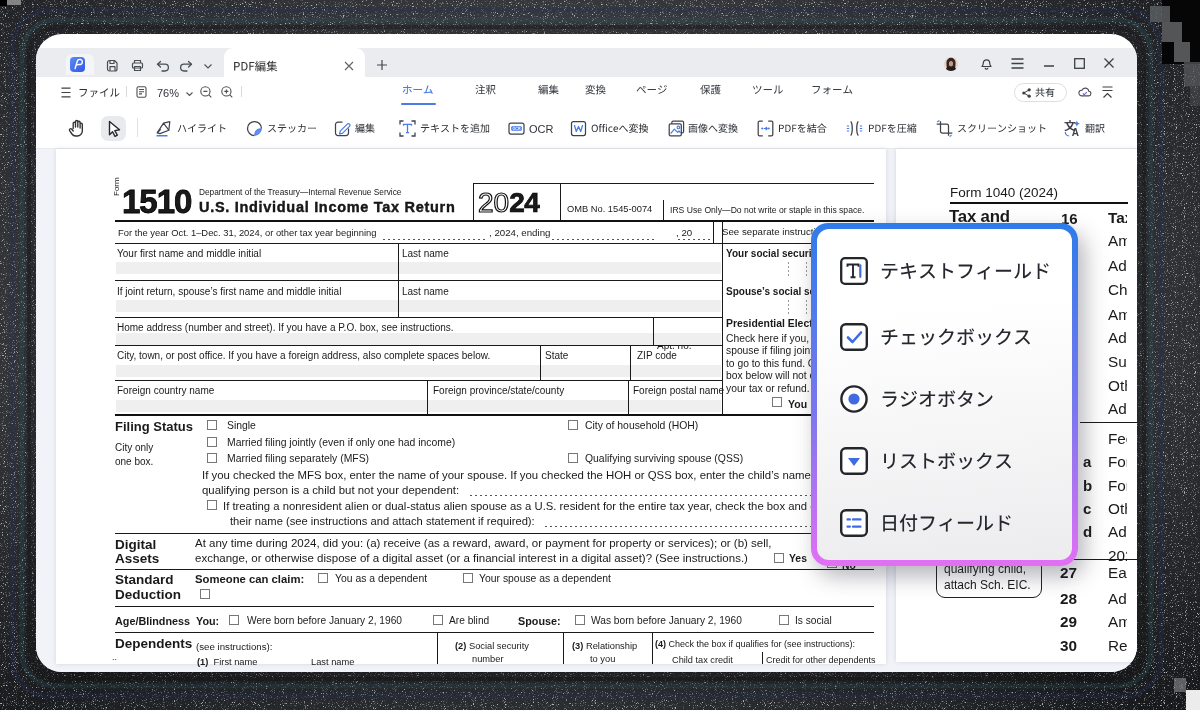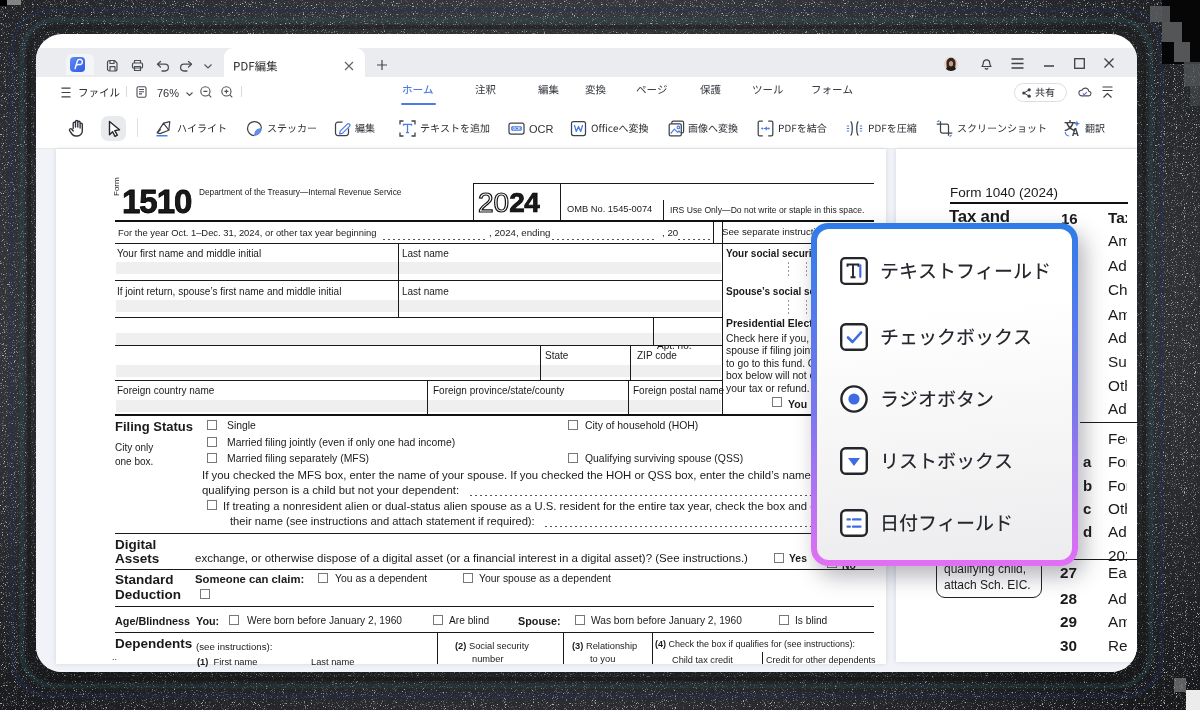--- a/index.html
+++ b/index.html
@@ -325,57 +325,60 @@
 <div style="position:absolute;left:1048.5px;top:88.1px;line-height:0"><svg width="20" height="14" viewBox="0 -10.0 20 14" style="overflow:visible">
         <path d="M 0.5 -6 H 4.8 V -5.4 H 0.5 Z M 1.2 -1.8 H 4.3 V -1.2 H 1.2 Z M 1.2 -0.4 H 4.2 V 0.2 H 1.2 Z M 2.5 -7.7 H 3.1 V -3.4 H 2.5 Z M 2.5 -2.8 H 3.1 V -0.1 H 2.5 Z M 4.4 -8.3 4.8 -7.8 Q 4.3 -7.7 3.6 -7.6 Q 2.9 -7.5 2.1 -7.4 Q 1.4 -7.4 0.7 -7.3 Q 0.7 -7.4 0.7 -7.6 Q 0.6 -7.8 0.5 -7.9 Q 1.2 -7.9 1.9 -8 Q 2.6 -8 3.3 -8.1 Q 3.9 -8.2 4.4 -8.3 Z M 3.1 -5.5 Q 3.2 -5.4 3.5 -5.3 Q 3.7 -5.1 4 -4.9 Q 4.4 -4.6 4.6 -4.4 Q 4.9 -4.3 5 -4.2 L 4.6 -3.6 Q 4.4 -3.7 4.2 -3.9 Q 4 -4.1 3.7 -4.4 Q 3.4 -4.6 3.1 -4.8 Q 2.9 -5.1 2.7 -5.2 Z M 1 -7.1 1.5 -7.2 Q 1.6 -7 1.8 -6.7 Q 1.9 -6.4 1.9 -6.2 L 1.4 -6 Q 1.3 -6.2 1.2 -6.5 Q 1.1 -6.8 1 -7.1 Z M 4 -7.4 4.6 -7.2 Q 4.4 -6.8 4.3 -6.4 Q 4.1 -6 3.9 -5.8 L 3.4 -5.9 Q 3.5 -6.1 3.6 -6.4 Q 3.7 -6.6 3.8 -6.9 Q 3.9 -7.2 4 -7.4 Z M 2.4 -5.7 2.8 -5.4 Q 2.6 -5 2.2 -4.5 Q 1.9 -4.1 1.5 -3.7 Q 1.1 -3.3 0.7 -3 Q 0.6 -3.1 0.5 -3.4 Q 0.4 -3.6 0.4 -3.7 Q 0.7 -3.9 1.1 -4.2 Q 1.5 -4.6 1.8 -4.9 Q 2.2 -5.3 2.4 -5.7 Z M 0.8 -3.2 H 4.7 V 0.7 H 4.1 V -2.6 H 1.4 V 0.8 H 0.8 Z M 5.1 -7.9 H 6.8 V -7.3 H 5.1 Z M 6.4 -7.9 H 7.1 V -0.1 Q 7.1 0.2 7 0.4 Q 7 0.5 6.8 0.6 Q 6.6 0.7 6.3 0.7 Q 6.1 0.8 5.7 0.8 Q 5.6 0.6 5.6 0.4 Q 5.5 0.2 5.4 0.1 Q 5.7 0.1 6 0.1 Q 6.2 0.1 6.3 0.1 Q 6.4 0.1 6.4 0 Q 6.4 0 6.4 -0.1 Z M 7.3 -7.9 H 8.9 V -7.3 H 7.3 Z M 8.7 -7.9 H 9.3 V -0.1 Q 9.3 0.2 9.3 0.4 Q 9.2 0.5 9 0.6 Q 8.8 0.7 8.5 0.8 Q 8.3 0.8 7.8 0.8 Q 7.8 0.6 7.8 0.4 Q 7.7 0.2 7.6 0.1 Q 7.9 0.1 8.2 0.1 Q 8.4 0.1 8.5 0.1 Q 8.6 0.1 8.6 0 Q 8.7 0 8.7 -0.1 Z M 5.1 -6.1 5.6 -6.3 Q 5.7 -6 5.9 -5.6 Q 6 -5.3 6.1 -4.9 Q 6.2 -4.6 6.3 -4.3 L 5.7 -4.1 Q 5.7 -4.4 5.6 -4.7 Q 5.5 -5.1 5.4 -5.5 Q 5.2 -5.8 5.1 -6.1 Z M 7.3 -6.2 7.9 -6.3 Q 8 -6 8.1 -5.6 Q 8.3 -5.3 8.4 -4.9 Q 8.5 -4.6 8.5 -4.4 L 8 -4.2 Q 7.9 -4.5 7.8 -4.8 Q 7.7 -5.1 7.6 -5.5 Q 7.5 -5.9 7.3 -6.2 Z M 7.2 -2.1 Q 7.5 -2.4 8 -2.9 Q 8.4 -3.3 8.8 -3.8 L 9.2 -3.3 Q 8.8 -2.9 8.4 -2.4 Q 8 -2 7.6 -1.6 Z M 4.9 -2 Q 5.2 -2.3 5.7 -2.8 Q 6.2 -3.3 6.7 -3.9 L 7 -3.4 Q 6.6 -2.9 6.1 -2.4 Q 5.7 -1.9 5.3 -1.5 Z M 15.2 -8 H 19.2 V -3.9 H 15.2 V -4.7 H 18.4 V -7.2 H 15.2 Z M 14.8 -8 H 15.5 V -4.3 Q 15.5 -3.7 15.5 -3 Q 15.4 -2.4 15.3 -1.7 Q 15.2 -1 14.9 -0.3 Q 14.6 0.3 14.2 0.8 Q 14.2 0.7 14 0.6 Q 13.9 0.5 13.8 0.4 Q 13.7 0.4 13.6 0.3 Q 14 -0.2 14.2 -0.8 Q 14.5 -1.3 14.6 -1.9 Q 14.7 -2.6 14.7 -3.2 Q 14.8 -3.8 14.8 -4.3 Z M 17.5 -4.3 Q 17.6 -3.3 17.9 -2.5 Q 18.1 -1.7 18.6 -1.1 Q 19 -0.4 19.7 0.2 Q 19.6 0.3 19.4 0.5 Q 19.3 0.6 19.2 0.8 Q 18.4 0.2 17.9 -0.6 Q 17.4 -1.3 17.2 -2.2 Q 16.9 -3.1 16.8 -4.2 Z M 10.8 -5.4 H 13.8 V -4.8 H 10.8 Z M 10.9 -8.1 H 13.7 V -7.4 H 10.9 Z M 10.8 -4 H 13.8 V -3.4 H 10.8 Z M 10.4 -6.7 H 14.1 V -6.1 H 10.4 Z M 11.2 -2.7 H 13.8 V 0.2 H 11.2 V -0.4 H 13.1 V -2 H 11.2 Z M 10.8 -2.7 H 11.5 V 0.7 H 10.8 Z" fill="#2f3338"></path>
       </svg></div>
 <div style="position:absolute;left:0px;top:114px;width:1101px;height:1px;background:#e8eaee;"></div>
 <div style="position:absolute;left:0px;top:115px;width:1101px;height:523px;background:#f1f3f8"></div>
 <div style="position:absolute;left:20px;top:115px;width:830px;height:515px;background:#fff;box-shadow:0 0 4px rgba(120,130,150,0.25)"></div>
 <div style="position:absolute;left:860px;top:115px;width:241px;height:513px;background:#fff;box-shadow:0 0 4px rgba(120,130,150,0.25)"></div>
 <div style="position:absolute;left:76px;top:162px;font:400 8px 'Liberation Sans';color:#1a1a1a;transform:rotate(-90deg);transform-origin:0 0">Form</div>
 <div style="position:absolute;left:86px;top:149px;font:700 33px 'Liberation Sans', sans-serif;color:#1a1a1a;white-space:nowrap;letter-spacing:0px;letter-spacing:-1px;-webkit-text-stroke:0.8px #000">1510</div>
 <div style="position:absolute;left:163px;top:153px;font:400 8.3px 'Liberation Sans', sans-serif;color:#1a1a1a;white-space:nowrap;letter-spacing:0px;">Department of the Treasury—Internal Revenue Service</div>
+<div style="position:absolute;left:163px;top:165px;font:700 14.5px 'Liberation Sans', sans-serif;color:#1a1a1a;white-space:nowrap;letter-spacing:0px;letter-spacing:0.7px;-webkit-text-stroke:0.35px #000">U.S. Individual Income Tax Return</div>
 <div style="position:absolute;left:442px;top:153px;font:400 28px 'Liberation Sans', sans-serif;color:#1a1a1a;white-space:nowrap;letter-spacing:0px;letter-spacing:0px"><span style="color:#fff;-webkit-text-stroke:1.2px #111">20</span><span style="font-weight:700;letter-spacing:-0.5px;-webkit-text-stroke:0.7px #000">24</span></div>
 <div style="position:absolute;left:531px;top:170px;font:400 9.3px 'Liberation Sans', sans-serif;color:#1a1a1a;white-space:nowrap;letter-spacing:0px;">OMB No. 1545-0074</div>
 <div style="position:absolute;left:634px;top:171px;font:400 8.6px 'Liberation Sans', sans-serif;color:#1a1a1a;white-space:nowrap;letter-spacing:0px;">IRS Use Only—Do not write or staple in this space.</div>
 <div style="position:absolute;left:437px;top:149px;width:1px;height:39px;background:#1a1a1a;"></div>
 <div style="position:absolute;left:524px;top:149px;width:1px;height:39px;background:#1a1a1a;"></div>
 <div style="position:absolute;left:627px;top:166px;width:1px;height:22px;background:#1a1a1a;"></div>
 <div style="position:absolute;left:437px;top:149px;width:401px;height:1px;background:#1a1a1a;"></div>
 <div style="position:absolute;left:79px;top:186px;width:759px;height:2px;background:#111;"></div>
 <div style="position:absolute;left:82px;top:193px;font:400 9.4px 'Liberation Sans', sans-serif;color:#1a1a1a;white-space:nowrap;letter-spacing:0px;">For the year Oct. 1–Dec. 31, 2024, or other tax year beginning</div>
 <div style="position:absolute;left:347px;top:205px;width:104px;height:1px;background-image:repeating-linear-gradient(90deg,#555 0 2px,transparent 2px 5px)"></div>
 <div style="position:absolute;left:453px;top:192.5px;font:400 9.7px 'Liberation Sans', sans-serif;color:#1a1a1a;white-space:nowrap;letter-spacing:0px;">, 2024, ending</div>
 <div style="position:absolute;left:516px;top:205px;width:103px;height:1px;background-image:repeating-linear-gradient(90deg,#555 0 2px,transparent 2px 5px)"></div>
-<div style="position:absolute;left:626px;top:192.5px;font:400 9.7px 'Liberation Sans', sans-serif;color:#1a1a1a;white-space:nowrap;letter-spacing:0px;">, 20</div>
+<div style="position:absolute;left:640px;top:192.5px;font:400 9.7px 'Liberation Sans', sans-serif;color:#1a1a1a;white-space:nowrap;letter-spacing:0px;">, 20</div>
 <div style="position:absolute;left:642px;top:205px;width:35px;height:1px;background-image:repeating-linear-gradient(90deg,#555 0 2px,transparent 2px 5px)"></div>
 <div style="position:absolute;left:677px;top:188px;width:1px;height:21px;background:#1a1a1a;"></div>
 <div style="position:absolute;left:686px;top:192px;font:400 9.7px 'Liberation Sans', sans-serif;color:#1a1a1a;white-space:nowrap;letter-spacing:0px;">See separate instructions.</div>
 <div style="position:absolute;left:79px;top:209px;width:759px;height:1px;background:#1a1a1a;"></div>
 <div style="position:absolute;left:81px;top:214px;font:400 10px 'Liberation Sans', sans-serif;color:#1a1a1a;white-space:nowrap;letter-spacing:0px;">Your first name and middle initial</div>
 <div style="position:absolute;left:366px;top:214px;font:400 10px 'Liberation Sans', sans-serif;color:#1a1a1a;white-space:nowrap;letter-spacing:0px;">Last name</div>
 <div style="position:absolute;left:690px;top:214px;font:700 10px 'Liberation Sans', sans-serif;color:#1a1a1a;white-space:nowrap;letter-spacing:0px;">Your social security number</div>
 <div style="position:absolute;left:80px;top:228px;width:605px;height:12px;background:#efefef"></div>
 <div style="position:absolute;left:79px;top:246px;width:607px;height:1px;background:#1a1a1a;"></div>
 <div style="position:absolute;left:81px;top:252px;font:400 10px 'Liberation Sans', sans-serif;color:#1a1a1a;white-space:nowrap;letter-spacing:0px;">If joint return, spouse’s first name and middle initial</div>
 <div style="position:absolute;left:366px;top:252px;font:400 10px 'Liberation Sans', sans-serif;color:#1a1a1a;white-space:nowrap;letter-spacing:0px;">Last name</div>
 <div style="position:absolute;left:690px;top:252px;font:700 10px 'Liberation Sans', sans-serif;color:#1a1a1a;white-space:nowrap;letter-spacing:0px;">Spouse’s social security number</div>
 <div style="position:absolute;left:80px;top:266px;width:605px;height:12px;background:#efefef"></div>
 <div style="position:absolute;left:362px;top:209px;width:1px;height:75px;background:#1a1a1a;"></div>
 <div style="position:absolute;left:686px;top:188px;width:1px;height:193px;background:#1a1a1a;"></div>
 <div style="position:absolute;left:752px;top:226px;width:1px;height:16px;background-image:repeating-linear-gradient(0deg,#999 0 2px,transparent 2px 4px)"></div>
 <div style="position:absolute;left:770px;top:226px;width:1px;height:16px;background-image:repeating-linear-gradient(0deg,#999 0 2px,transparent 2px 4px)"></div>
 <div style="position:absolute;left:752px;top:264px;width:1px;height:16px;background-image:repeating-linear-gradient(0deg,#999 0 2px,transparent 2px 4px)"></div>
 <div style="position:absolute;left:770px;top:264px;width:1px;height:16px;background-image:repeating-linear-gradient(0deg,#999 0 2px,transparent 2px 4px)"></div>
 <div style="position:absolute;left:79px;top:283px;width:607px;height:1px;background:#1a1a1a;"></div>
+<div style="position:absolute;left:81px;top:287.5px;font:400 10px 'Liberation Sans', sans-serif;color:#1a1a1a;white-space:nowrap;letter-spacing:0px;">Home address (number and street). If you have a P.O. box, see instructions.</div>
 <div style="position:absolute;left:621px;top:299px;font:400 10px 'Liberation Sans', sans-serif;color:#1a1a1a;white-space:nowrap;letter-spacing:0px;margin-top:7px;">Apt. no.</div>
 <div style="position:absolute;left:80px;top:299px;width:605px;height:12px;background:#efefef"></div>
 <div style="position:absolute;left:617px;top:283px;width:1px;height:29px;background:#1a1a1a;"></div>
 <div style="position:absolute;left:79px;top:311px;width:607px;height:1px;background:#1a1a1a;"></div>
+<div style="position:absolute;left:81px;top:316px;font:400 10px 'Liberation Sans', sans-serif;color:#1a1a1a;white-space:nowrap;letter-spacing:0px;">City, town, or post office. If you have a foreign address, also complete spaces below.</div>
 <div style="position:absolute;left:509px;top:316px;font:400 10px 'Liberation Sans', sans-serif;color:#1a1a1a;white-space:nowrap;letter-spacing:0px;">State</div>
 <div style="position:absolute;left:601px;top:316px;font:400 10px 'Liberation Sans', sans-serif;color:#1a1a1a;white-space:nowrap;letter-spacing:0px;">ZIP code</div>
 <div style="position:absolute;left:80px;top:331px;width:605px;height:12px;background:#efefef"></div>
 <div style="position:absolute;left:504px;top:311px;width:1px;height:35px;background:#1a1a1a;"></div>
 <div style="position:absolute;left:594px;top:311px;width:1px;height:35px;background:#1a1a1a;"></div>
 <div style="position:absolute;left:79px;top:346px;width:607px;height:1px;background:#1a1a1a;"></div>
 <div style="position:absolute;left:81px;top:351px;font:400 10px 'Liberation Sans', sans-serif;color:#1a1a1a;white-space:nowrap;letter-spacing:0px;">Foreign country name</div>
 <div style="position:absolute;left:397px;top:351px;font:400 10px 'Liberation Sans', sans-serif;color:#1a1a1a;white-space:nowrap;letter-spacing:0px;">Foreign province/state/county</div>
 <div style="position:absolute;left:597px;top:351px;font:400 10px 'Liberation Sans', sans-serif;color:#1a1a1a;white-space:nowrap;letter-spacing:0px;">Foreign postal name</div>
 <div style="position:absolute;left:80px;top:366px;width:605px;height:12px;background:#efefef"></div>
@@ -406,20 +409,21 @@
 <div style="position:absolute;left:166px;top:434.5px;font:400 11.4px 'Liberation Sans', sans-serif;color:#1a1a1a;white-space:nowrap;letter-spacing:0px;">If you checked the MFS box, enter the name of your spouse. If you checked the HOH or QSS box, enter the child’s name if the</div>
 <div style="position:absolute;left:166px;top:449.5px;font:400 11.4px 'Liberation Sans', sans-serif;color:#1a1a1a;white-space:nowrap;letter-spacing:0px;">qualifying person is a child but not your dependent:</div>
 <div style="position:absolute;left:434px;top:461px;width:344px;height:1px;background-image:repeating-linear-gradient(90deg,#555 0 2px,transparent 2px 5px)"></div>
 <div style="position:absolute;left:171px;top:466px;width:9.5px;height:9.5px;border:1px solid #777;background:#fff"></div>
 <div style="position:absolute;left:187px;top:465.5px;font:400 11.3px 'Liberation Sans', sans-serif;color:#1a1a1a;white-space:nowrap;letter-spacing:0px;">If treating a nonresident alien or dual-status alien spouse as a U.S. resident for the entire tax year, check the box and enter</div>
 <div style="position:absolute;left:194px;top:480.5px;font:400 11.2px 'Liberation Sans', sans-serif;color:#1a1a1a;white-space:nowrap;letter-spacing:0px;">their name (see instructions and attach statement if required):</div>
 <div style="position:absolute;left:509px;top:492px;width:269px;height:1px;background-image:repeating-linear-gradient(90deg,#555 0 2px,transparent 2px 5px)"></div>
 <div style="position:absolute;left:79px;top:499px;width:759px;height:1px;background:#1a1a1a;"></div>
 <div style="position:absolute;left:79px;top:502.5px;font:700 13.5px 'Liberation Sans', sans-serif;color:#1a1a1a;white-space:nowrap;letter-spacing:0px;">Digital</div>
 <div style="position:absolute;left:79px;top:517px;font:700 13.5px 'Liberation Sans', sans-serif;color:#1a1a1a;white-space:nowrap;letter-spacing:0px;">Assets</div>
+<div style="position:absolute;left:159px;top:502.5px;font:400 11.5px 'Liberation Sans', sans-serif;color:#1a1a1a;white-space:nowrap;letter-spacing:0px;">At any time during 2024, did you: (a) receive (as a reward, award, or payment for property or services); or (b) sell,</div>
 <div style="position:absolute;left:159px;top:517.5px;font:400 11.5px 'Liberation Sans', sans-serif;color:#1a1a1a;white-space:nowrap;letter-spacing:0px;">exchange, or otherwise dispose of a digital asset (or a financial interest in a digital asset)? (See instructions.)</div>
 <div style="position:absolute;left:738px;top:519px;width:9.5px;height:9.5px;border:1px solid #777;background:#fff"></div>
 <div style="position:absolute;left:753px;top:519px;font:700 10.4px 'Liberation Sans', sans-serif;color:#1a1a1a;white-space:nowrap;letter-spacing:0px;">Yes</div>
 <div style="position:absolute;left:791px;top:524.5px;width:9.5px;height:9.5px;border:1px solid #777;background:#fff"></div>
 <div style="position:absolute;left:806px;top:525.5px;font:700 10.4px 'Liberation Sans', sans-serif;color:#1a1a1a;white-space:nowrap;letter-spacing:0px;">No</div>
 <div style="position:absolute;left:79px;top:535px;width:759px;height:1px;background:#1a1a1a;"></div>
 <div style="position:absolute;left:79px;top:538px;font:700 13.5px 'Liberation Sans', sans-serif;color:#1a1a1a;white-space:nowrap;letter-spacing:0px;">Standard</div>
 <div style="position:absolute;left:79px;top:552.5px;font:700 13.5px 'Liberation Sans', sans-serif;color:#1a1a1a;white-space:nowrap;letter-spacing:0px;">Deduction</div>
 <div style="position:absolute;left:159px;top:539px;font:700 11.3px 'Liberation Sans', sans-serif;color:#1a1a1a;white-space:nowrap;letter-spacing:0px;">Someone can claim:</div>
 <div style="position:absolute;left:282px;top:539px;width:9.5px;height:9.5px;border:1px solid #777;background:#fff"></div>
@@ -431,21 +435,21 @@
 <div style="position:absolute;left:79px;top:581px;font:700 10.8px 'Liberation Sans', sans-serif;color:#1a1a1a;white-space:nowrap;letter-spacing:0px;">Age/Blindness</div>
 <div style="position:absolute;left:160px;top:581px;font:700 10.8px 'Liberation Sans', sans-serif;color:#1a1a1a;white-space:nowrap;letter-spacing:0px;">You:</div>
 <div style="position:absolute;left:193px;top:581px;width:9.5px;height:9.5px;border:1px solid #777;background:#fff"></div>
 <div style="position:absolute;left:211px;top:581px;font:400 10.2px 'Liberation Sans', sans-serif;color:#1a1a1a;white-space:nowrap;letter-spacing:0px;">Were born before January 2, 1960</div>
 <div style="position:absolute;left:397px;top:581px;width:9.5px;height:9.5px;border:1px solid #777;background:#fff"></div>
 <div style="position:absolute;left:413px;top:581px;font:400 10.2px 'Liberation Sans', sans-serif;color:#1a1a1a;white-space:nowrap;letter-spacing:0px;">Are blind</div>
 <div style="position:absolute;left:482px;top:581px;font:700 10.8px 'Liberation Sans', sans-serif;color:#1a1a1a;white-space:nowrap;letter-spacing:0px;">Spouse:</div>
 <div style="position:absolute;left:539px;top:581px;width:9.5px;height:9.5px;border:1px solid #777;background:#fff"></div>
 <div style="position:absolute;left:555px;top:581px;font:400 10.2px 'Liberation Sans', sans-serif;color:#1a1a1a;white-space:nowrap;letter-spacing:0px;">Was born before January 2, 1960</div>
 <div style="position:absolute;left:743px;top:581px;width:9.5px;height:9.5px;border:1px solid #777;background:#fff"></div>
-<div style="position:absolute;left:759px;top:581px;font:400 10.2px 'Liberation Sans', sans-serif;color:#1a1a1a;white-space:nowrap;letter-spacing:0px;">Is blind</div>
+<div style="position:absolute;left:759px;top:581px;font:400 10.2px 'Liberation Sans', sans-serif;color:#1a1a1a;white-space:nowrap;letter-spacing:0px;">Is social</div>
 <div style="position:absolute;left:79px;top:598px;width:759px;height:1px;background:#1a1a1a;"></div>
 <div style="position:absolute;left:79px;top:601.5px;font:700 13.5px 'Liberation Sans', sans-serif;color:#1a1a1a;white-space:nowrap;letter-spacing:0px;">Dependents</div>
 <div style="position:absolute;left:160px;top:607px;font:400 9.7px 'Liberation Sans', sans-serif;color:#1a1a1a;white-space:nowrap;letter-spacing:0px;">(see instructions):</div>
 <div style="position:absolute;left:161px;top:622.5px;font:400 9.3px 'Liberation Sans', sans-serif;color:#1a1a1a;white-space:nowrap;letter-spacing:0px;"><b>(1)</b>&nbsp; First name</div>
 <div style="position:absolute;left:275px;top:623px;font:400 9.3px 'Liberation Sans', sans-serif;color:#1a1a1a;white-space:nowrap;letter-spacing:0px;">Last name</div>
 <div style="position:absolute;left:419px;top:606.5px;font:400 9.3px 'Liberation Sans', sans-serif;color:#1a1a1a;white-space:nowrap;letter-spacing:0px;"><b>(2)</b> Social security</div>
 <div style="position:absolute;left:436px;top:619.5px;font:400 9.3px 'Liberation Sans', sans-serif;color:#1a1a1a;white-space:nowrap;letter-spacing:0px;">number</div>
 <div style="position:absolute;left:536px;top:606.5px;font:400 9.3px 'Liberation Sans', sans-serif;color:#1a1a1a;white-space:nowrap;letter-spacing:0px;"><b>(3)</b> Relationship</div>
 <div style="position:absolute;left:554px;top:619.5px;font:400 9.3px 'Liberation Sans', sans-serif;color:#1a1a1a;white-space:nowrap;letter-spacing:0px;">to you</div>
 <div style="position:absolute;left:619px;top:604.5px;font:400 9.0px 'Liberation Sans', sans-serif;color:#1a1a1a;white-space:nowrap;letter-spacing:0px;"><b>(4)</b> Check the box if qualifies for (see instructions):</div>

